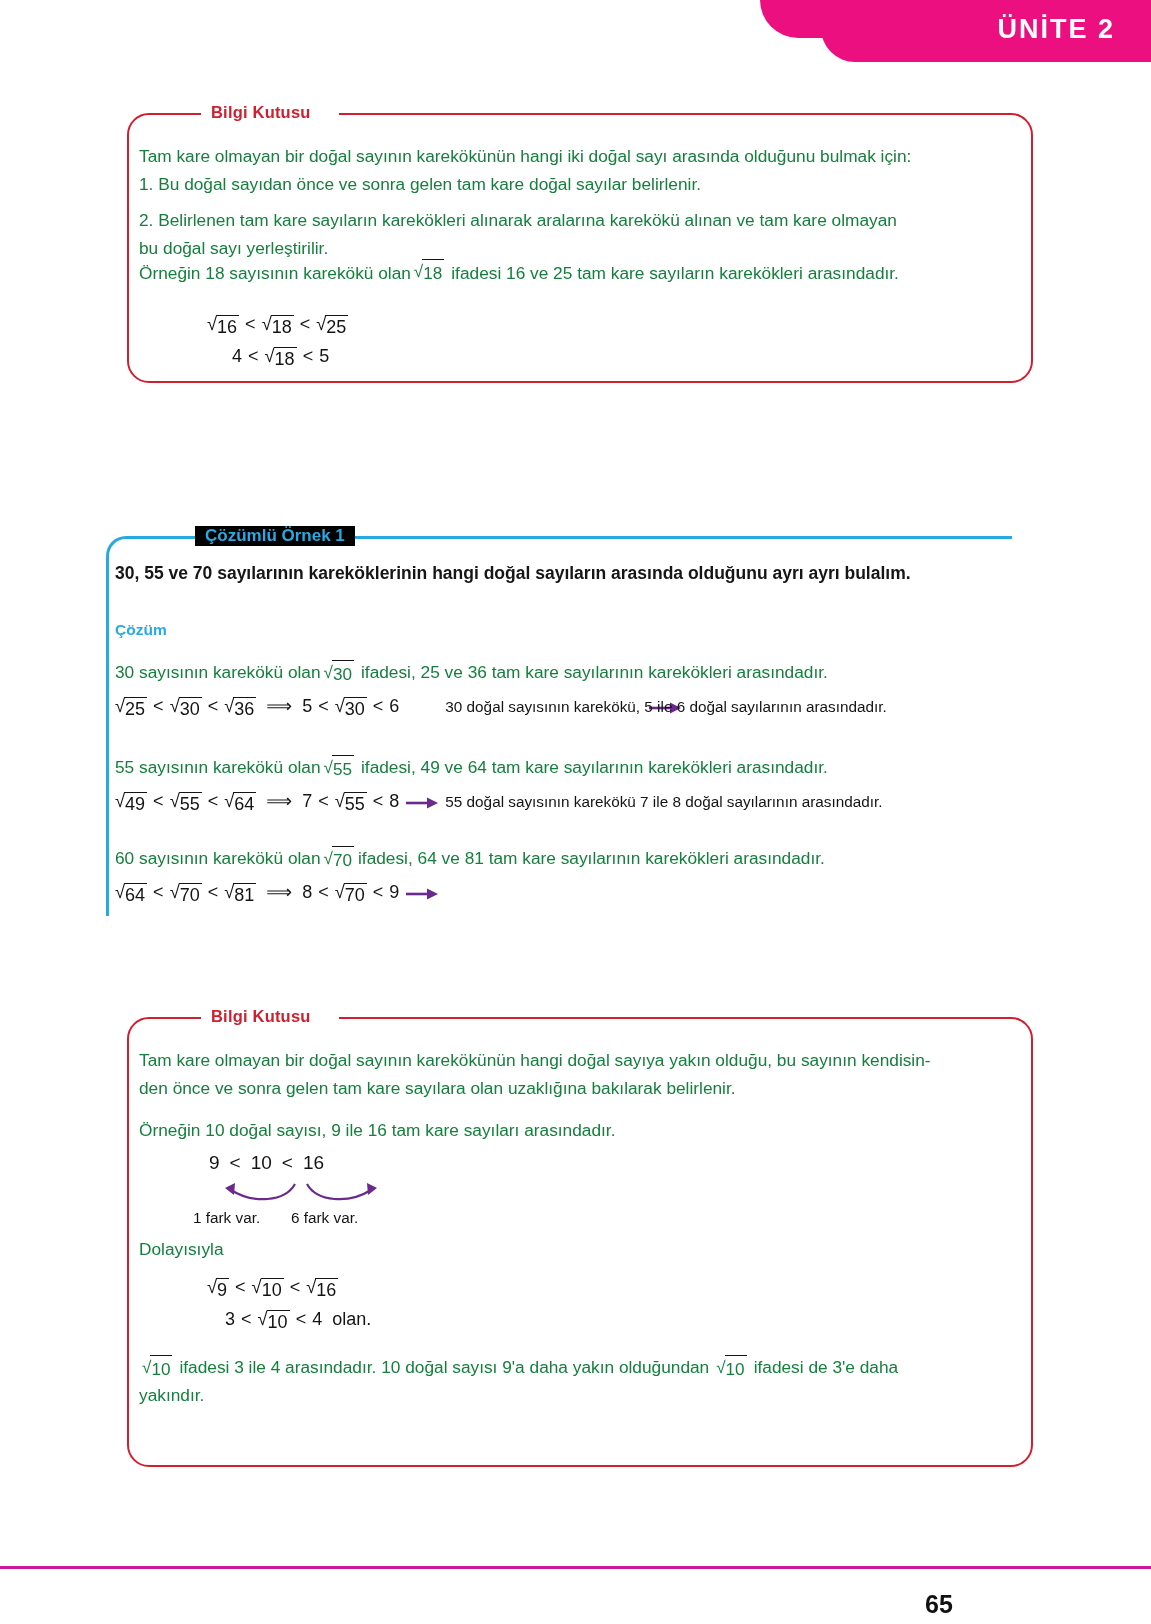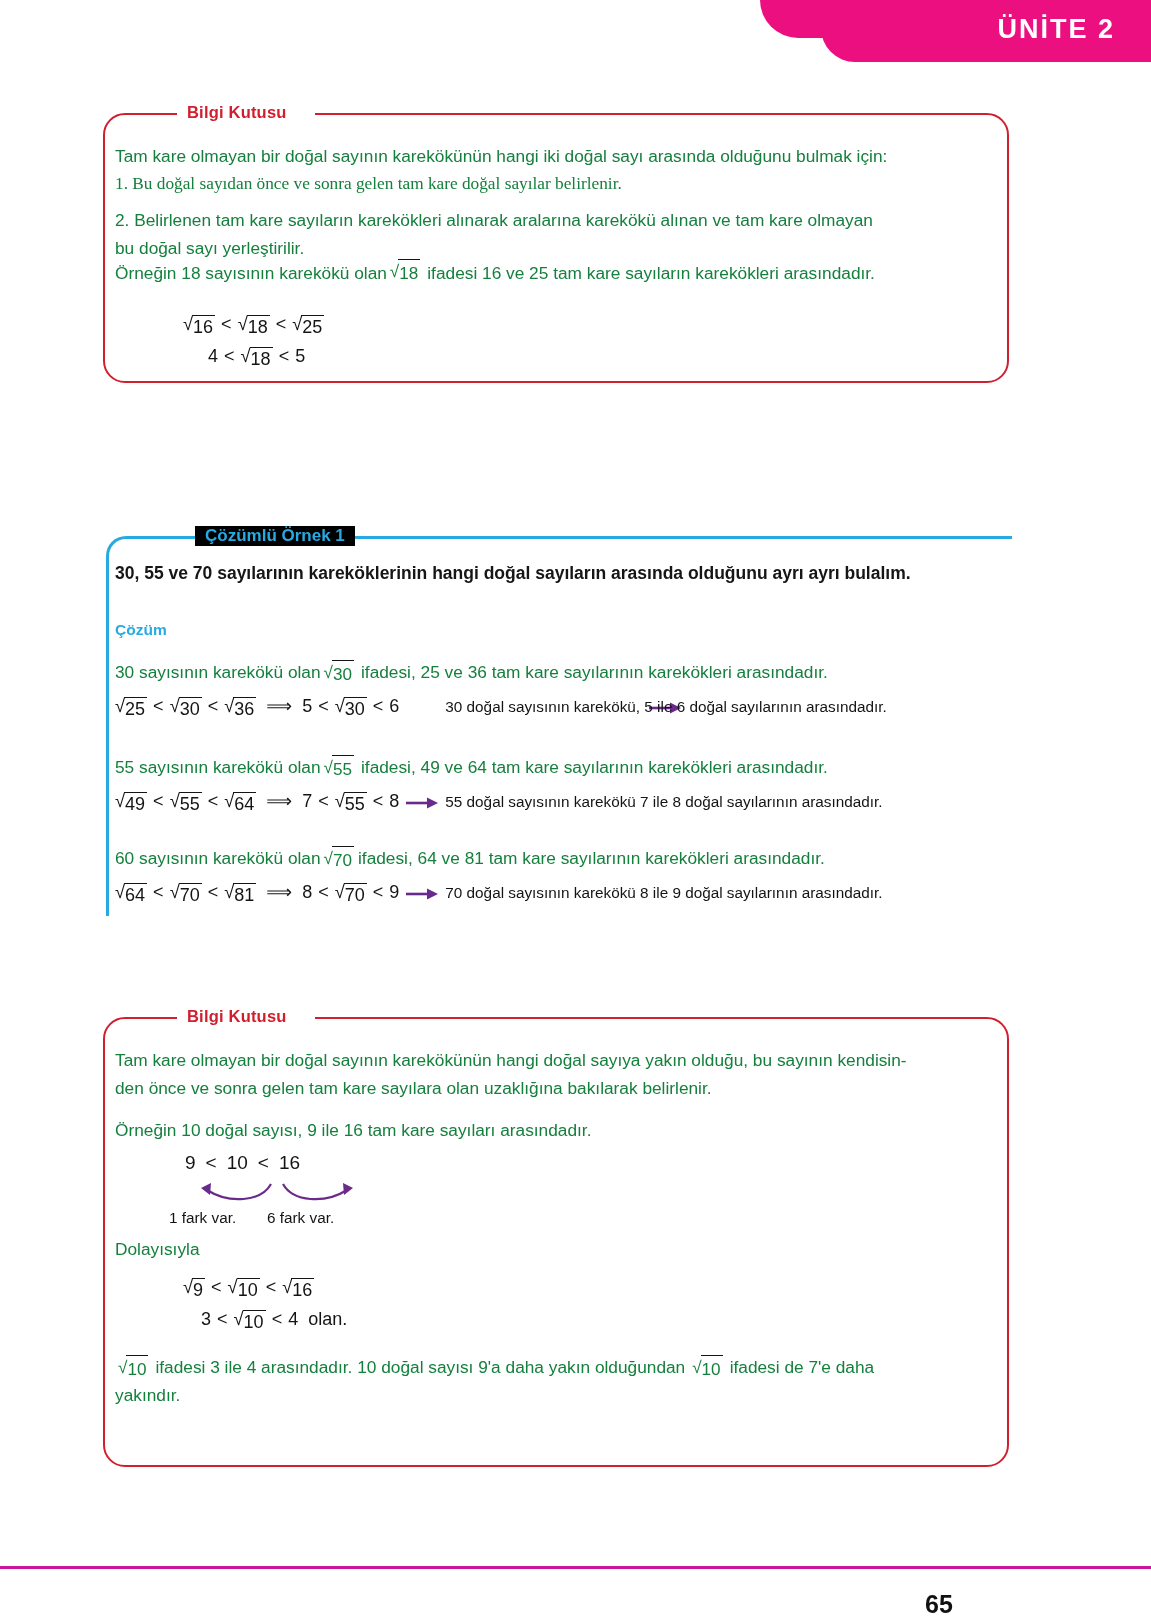--- a/index.html
+++ b/index.html
@@ -51,20 +51,21 @@
     z-index: 3;
     white-space: nowrap;
   }
 
   
   .info-box {
     position: absolute;
     border: 2.2px solid #d02030;
     border-radius: 22px;
     background: #ffffff;
+    margin-left: 24px;
   }
   .box-legend {
     position: absolute;
     top: -12px;
     left: 72px;
     background: #ffffff;
     padding: 0 10px;
     color: #d02030;
     font-size: 16.5px;
     font-weight: bold;
@@ -240,21 +241,21 @@
   <div class="banner-tail"></div>
   <div class="banner-main"></div>
   <div class="banner-title">ÜNİTE 2</div>
 </div>
 
 <div class="info-box" style="left:103px; top:113px; width:906px; height:270px;">
   <div class="legend-mask" style="left:85px; width:125px;"></div>
   <div class="box-legend">Bilgi Kutusu</div>
 
   <div class="ptext" style="left:10px; top:28px;">Tam kare olmayan bir doğal sayının karekökünün hangi iki doğal sayı arasında olduğunu bulmak için:</div>
-  <div class="ptext" style="left:10px; top:56px;font-family:Liberation Serif, serif;">1. Bu doğal sayıdan önce ve sonra gelen tam kare doğal sayılar belirlenir.</div>
+  <div class="ptext" style="left:10px; top:56px;">1. Bu doğal sayıdan önce ve sonra gelen tam kare doğal sayılar belirlenir.</div>
   <div class="ptext" style="left:10px; top:92px;">2. Belirlenen tam kare sayıların karekökleri alınarak aralarına karekökü alınan ve tam kare olmayan</div>
   <div class="ptext" style="left:10px; top:120px;">bu doğal sayı yerleştirilir.</div>
 
   <div class="ptext" style="left:10px; top:144px; display:flex; align-items:center;">
     <span>Örneğin 18 sayısının karekökü olan</span>
     <span class="inline-root">
       <span class="radical">√</span>
       <span class="radicand">18</span>
     </span>
     <span style="margin-left:4px;">ifadesi 16 ve 25 tam kare sayıların karekökleri arasındadır.</span>
@@ -407,21 +408,20 @@
     <span class="sqrt">
       <span class="radical">√</span>
       <span class="radicand">70</span>
     </span>
     <span class="op">&lt;</span>
     <span>9</span>
     <svg class="arrow-svg" width="34" height="16" viewBox="0 0 34 16" style="position:relative; top:4px; margin:0 6px;">
       <line x1="1" y1="8" x2="24" y2="8" stroke="#6a2a8c" stroke-width="2.6"></line>
       <polygon points="22,2.5 33,8 22,13.5" fill="#6a2a8c"></polygon>
     </svg>
-    <span class="math-note" style="position:relative;">70 doğal sayısının karekökü 8 ile 9 doğal sayılarının arasındadır.</span>
   </div>
 </div>
 
 <div class="info-box" style="left:103px; top:1017px; width:906px; height:450px;">
   <div class="legend-mask" style="left:85px; width:125px;"></div>
   <div class="box-legend">Bilgi Kutusu</div>
 
   <div class="ptext" style="left:10px; top:28px;">Tam kare olmayan bir doğal sayının karekökünün hangi doğal sayıya yakın olduğu, bu sayının kendisin-</div>
   <div class="ptext" style="left:10px; top:56px;">den önce ve sonra gelen tam kare sayılara olan uzaklığına bakılarak belirlenir.</div>
 
@@ -482,21 +482,21 @@
   <div class="ptext" style="left:10px; top:335px; display:flex; align-items:baseline;">
     <span class="inline-root">
       <span class="radical">√</span>
       <span class="radicand">10</span>
     </span>
     <span style="margin-left:4px;">ifadesi 3 ile 4 arasındadır. 10 doğal sayısı 9'a daha yakın olduğundan</span>
     <span class="inline-root" style="margin-left:7px;">
       <span class="radical">√</span>
       <span class="radicand">10</span>
     </span>
-    <span style="margin-left:4px;">ifadesi de 7'e daha</span>
+    <span style="margin-left:4px;">ifadesi de 3'e daha</span>
   </div>
   <div class="ptext" style="left:10px; top:363px;">yakındır.</div>
 </div>
 
 <div class="footer-rule"></div>
 <div class="page-capsule">
   <div class="cap-l"></div>
   <div class="cap-r"></div>
   <div class="page-num">65</div>
 </div>

